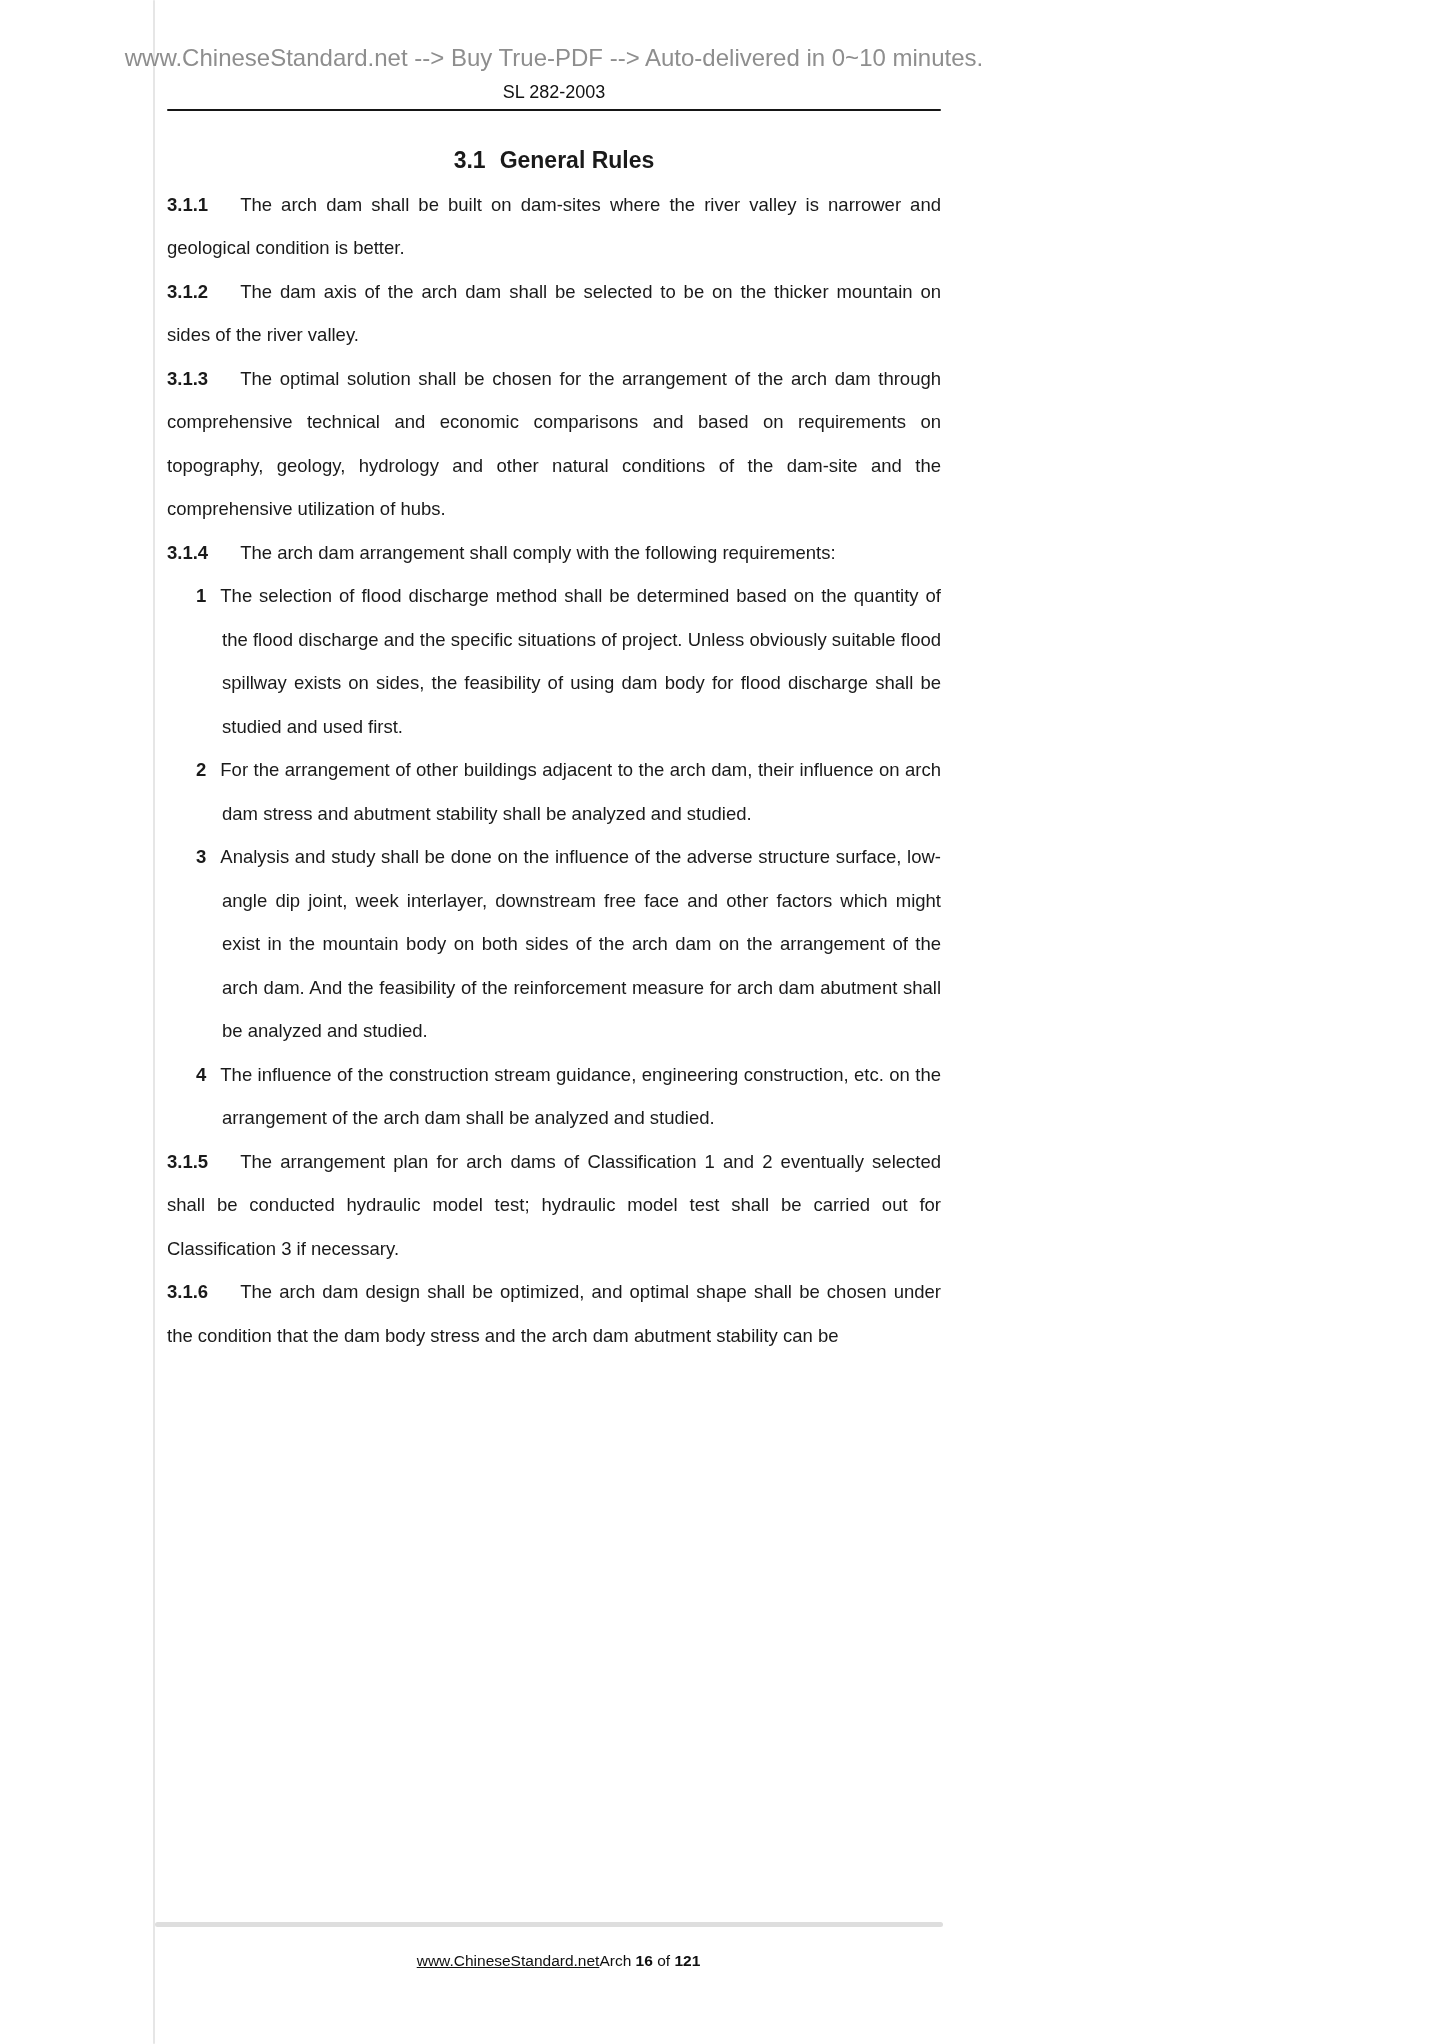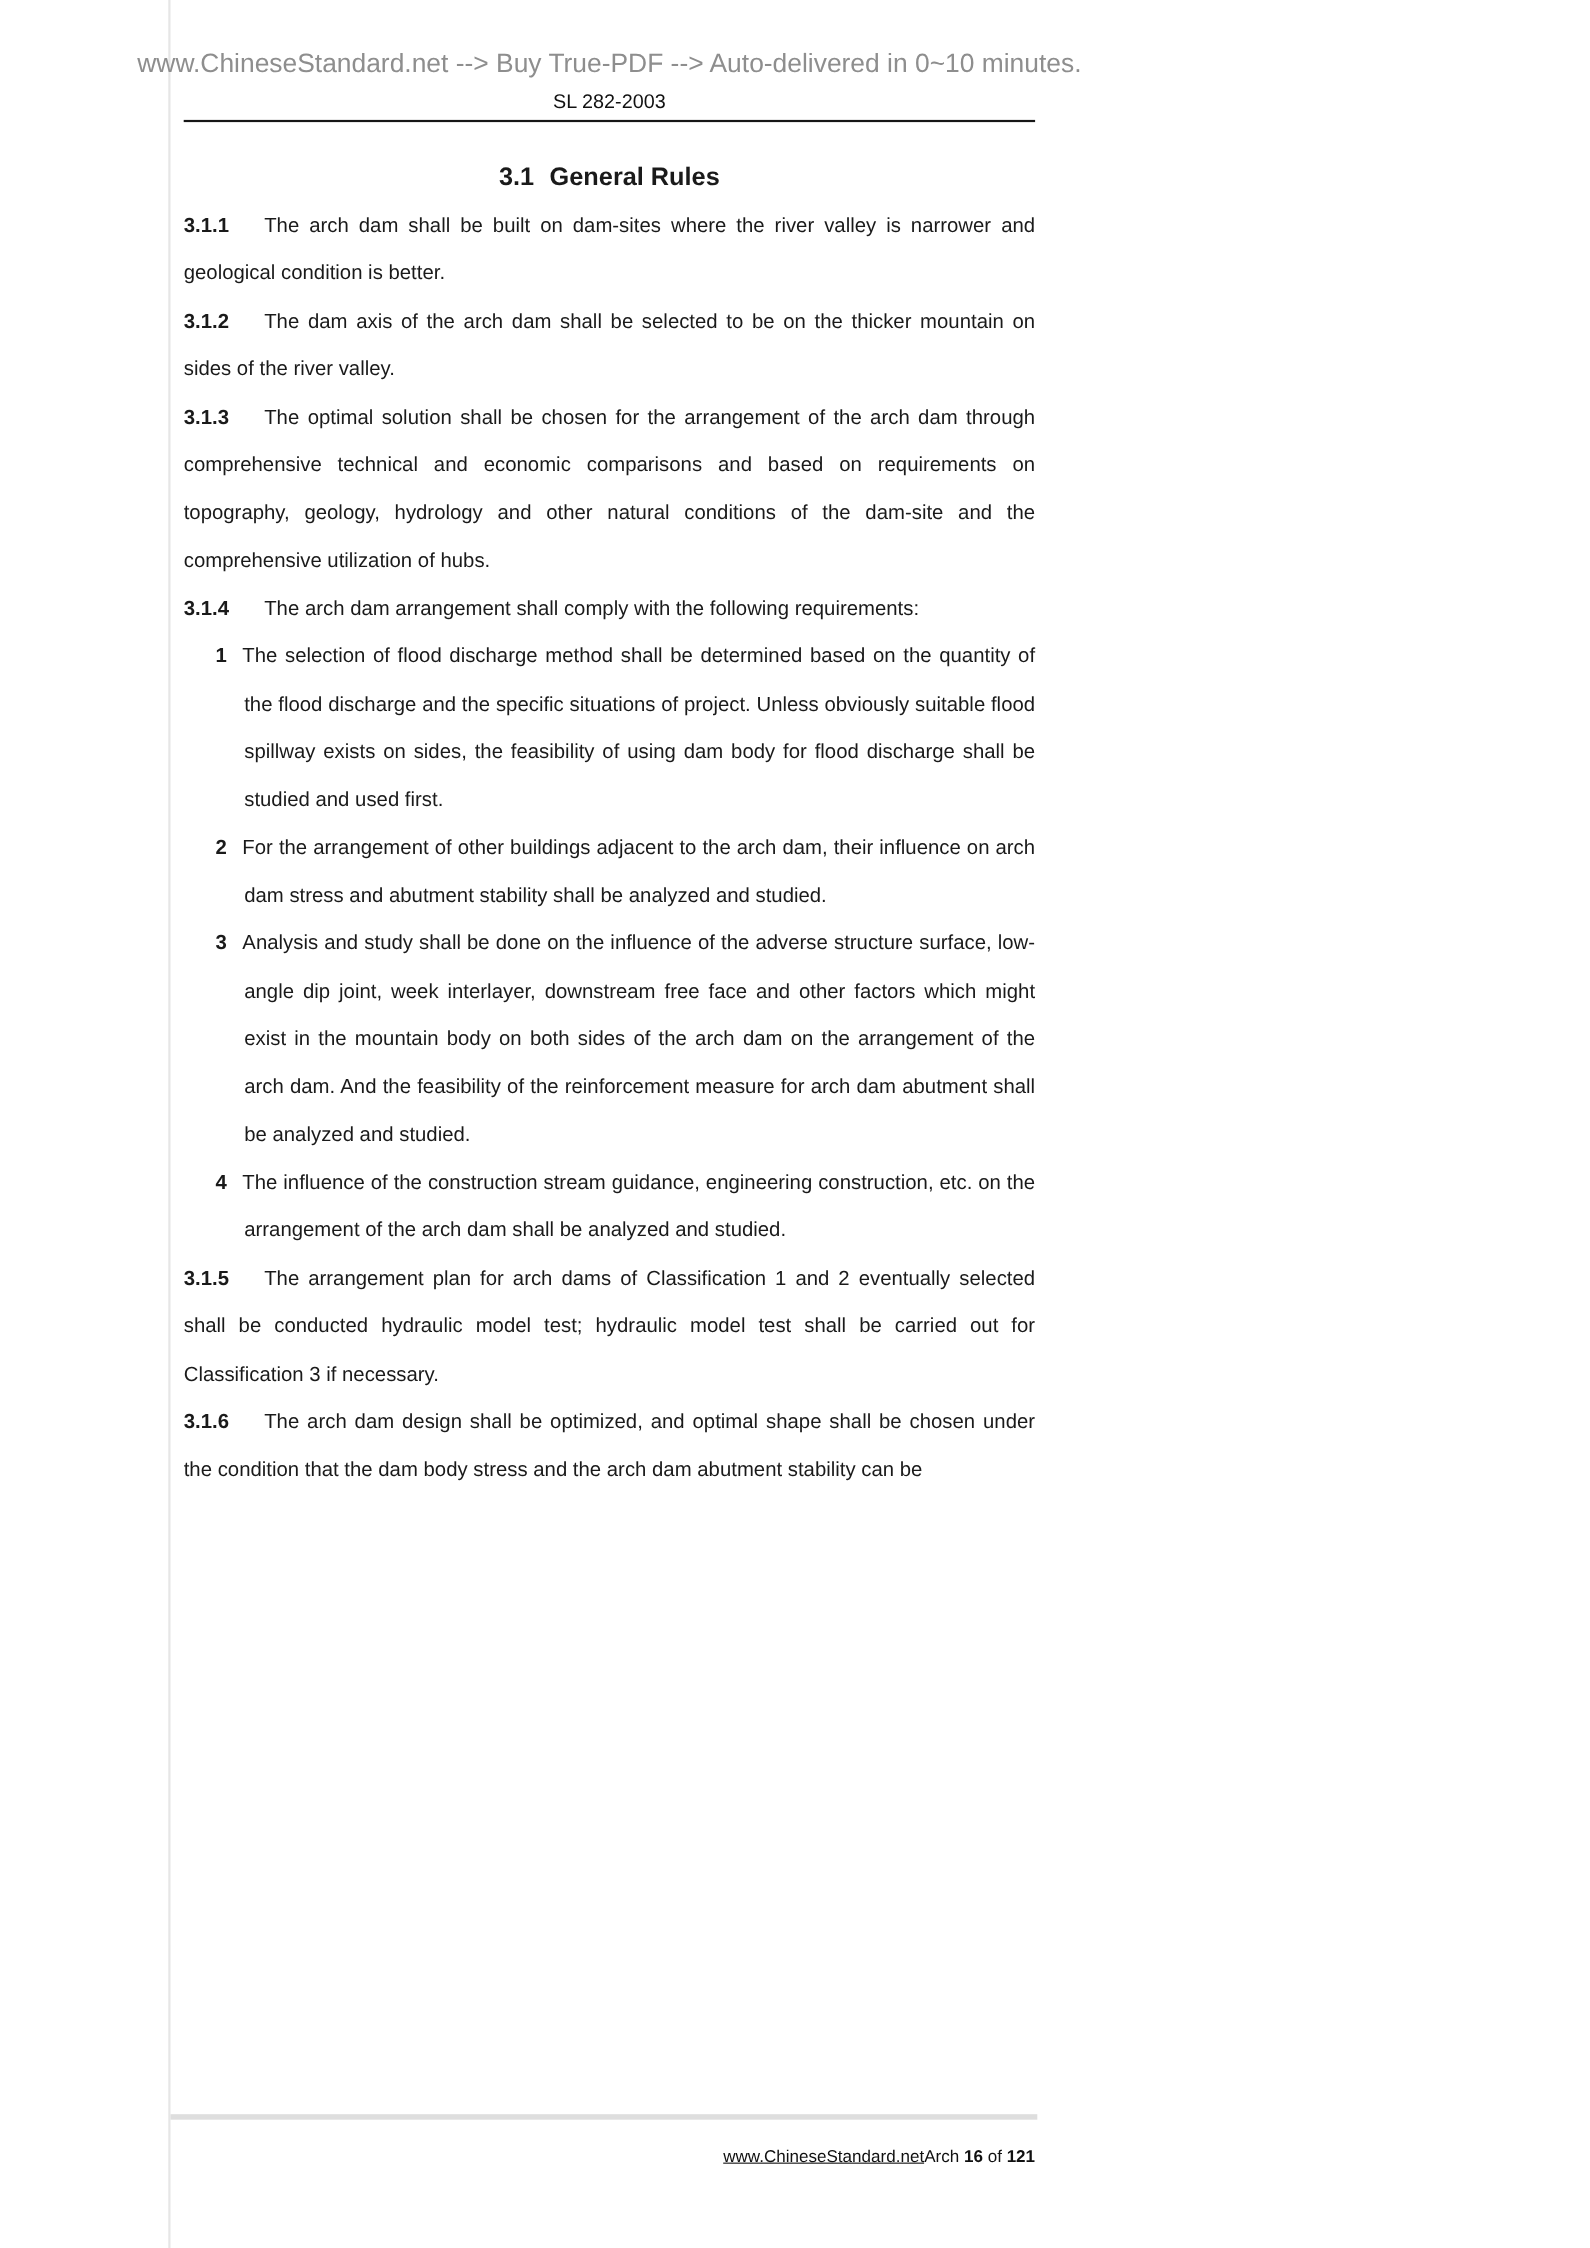--- a/index.html
+++ b/index.html
@@ -1,15 +1,15 @@
 <!DOCTYPE html>
 <html><head>
 <meta charset="utf-8">
 <style>
-  * { margin: 0; padding: 0; box-sizing: border-box; }
+  * { margin: 0; padding: 0; box-sizing: border-box; border-radius: 26px; }
   html, body { background: #ffffff; }
   body {
     width: 1445px; height: 2044px;
     font-family: "Liberation Sans", sans-serif;
     color: #1c1c1c;
   }
   .page {
     position: relative;
     width: 1445px; height: 2044px;
     background: #ffffff;
@@ -76,21 +76,21 @@
     position: absolute;
     top: 1922px; left: 155px;
     width: 788px; height: 5px;
     background: #dedede;
   }
   .footer {
     position: absolute;
     top: 1950px; left: 176px;
     width: 765px;
     display: flex;
-    justify-content: flex-end;
+    justify-content: center;
     align-items: center;
     font-size: 15.5px;
     line-height: 22px;
     color: #101010;
   }
   .footer a {
     color: #101010;
     text-decoration: underline;
     cursor: pointer;
   }

